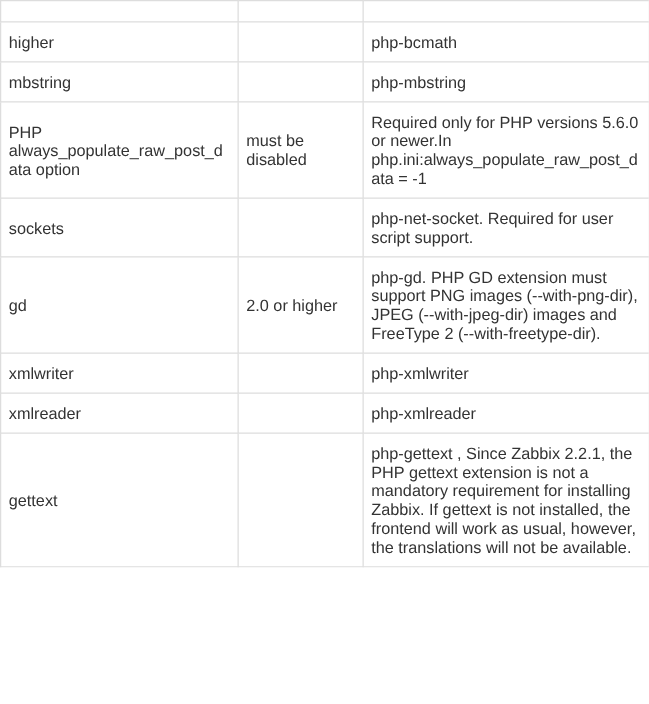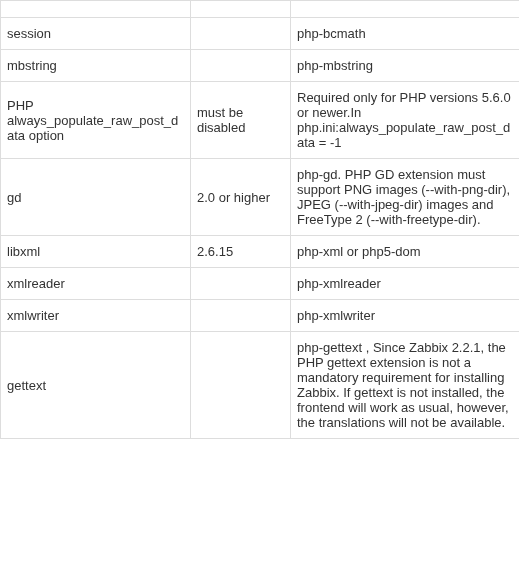--- a/index.html
+++ b/index.html
@@ -35,53 +35,53 @@
       <col class="c2">
       <col class="c3">
   </colgroup>
   <tbody id="tbody">
       <tr>
         <td></td>
         <td></td>
         <td></td>
       </tr>
       <tr>
-        <td>session</td>
+        <td>higher</td>
         <td></td>
         <td>php-bcmath</td>
       </tr>
       <tr>
         <td>mbstring</td>
         <td></td>
         <td>php-mbstring</td>
       </tr>
       <tr>
         <td>PHP always_populate_raw_post_data option</td>
         <td>must be disabled</td>
         <td>Required only for PHP versions 5.6.0 or newer.In php.ini:always_populate_raw_post_data = -1</td>
       </tr>
       <tr>
+        <td>sockets</td>
+        <td></td>
+        <td>php-net-socket. Required for user script support.</td>
+      </tr>
+      <tr>
         <td>gd</td>
         <td>2.0 or higher</td>
         <td>php-gd. PHP GD extension must support PNG images (--with-png-dir), JPEG (--with-jpeg-dir) images and FreeType 2 (--with-freetype-dir).</td>
       </tr>
       <tr>
-        <td>libxml</td>
-        <td>2.6.15</td>
-        <td>php-xml or php5-dom</td>
+        <td>xmlwriter</td>
+        <td></td>
+        <td>php-xmlwriter</td>
       </tr>
       <tr>
         <td>xmlreader</td>
         <td></td>
         <td>php-xmlreader</td>
-      </tr>
-      <tr>
-        <td>xmlwriter</td>
-        <td></td>
-        <td>php-xmlwriter</td>
       </tr>
       <tr>
         <td>gettext</td>
         <td></td>
         <td>php-gettext , Since Zabbix 2.2.1, the PHP gettext extension is not a mandatory requirement for installing Zabbix. If gettext is not installed, the frontend will work as usual, however, the translations will not be available.</td>
       </tr>
     </tbody>
 </table>
 
 </body></html>

